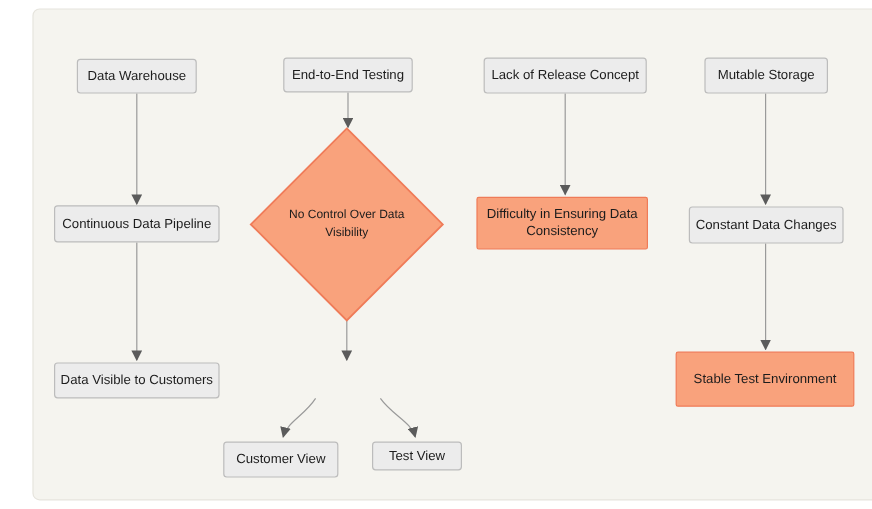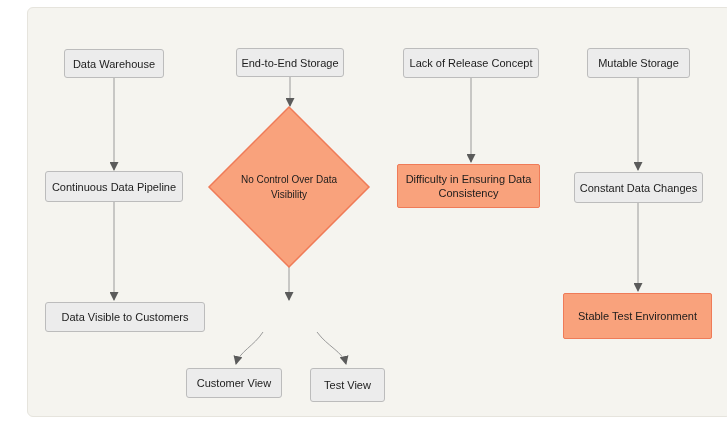--- a/index.html
+++ b/index.html
@@ -46,21 +46,21 @@
     <path d="M246,332 C237,346 222,352 219,364" stroke="#9A9A9A" stroke-width="1" fill="none" marker-end="url(#arrow)"></path>
     <path d="M300,332 C310,346 326,352 329,364" stroke="#9A9A9A" stroke-width="1" fill="none" marker-end="url(#arrow)"></path>
 
     <polygon points="272,107 352,187 272,267 192,187" fill="#F9A27C" stroke="#EF7B58" stroke-width="1.5"></polygon>
   </svg>
 
   <div class="node" style="left:47px;top:49px;width:100px;height:29px">
     <span>Data Warehouse</span>
   </div>
   <div class="node" style="left:219px;top:48px;width:108px;height:29px">
-    <span>End-to-End Storage</span>
+    <span>End-to-End Testing</span>
   </div>
   <div class="node" style="left:386px;top:48px;width:136px;height:30px">
     <span>Lack of Release Concept</span>
   </div>
   <div class="node" style="left:570px;top:48px;width:103px;height:30px">
     <span>Mutable Storage</span>
   </div>
 
   <div class="node" style="left:28px;top:171px;width:138px;height:31px">
     <span>Continuous Data Pipeline</span>
@@ -70,26 +70,26 @@
     <span>Visibility</span>
   </div>
   <div class="node orange" style="left:380px;top:164px;width:143px;height:44px">
     <span>Difficulty in Ensuring Data</span>
     <span>Consistency</span>
   </div>
   <div class="node" style="left:557px;top:172px;width:129px;height:31px">
     <span>Constant Data Changes</span>
   </div>
 
-  <div class="node" style="left:28px;top:302px;width:160px;height:30px">
+  <div class="node" style="left:28px;top:302px;width:138px;height:30px">
     <span>Data Visible to Customers</span>
   </div>
   <div class="node orange" style="left:546px;top:293px;width:149px;height:46px">
     <span>Stable Test Environment</span>
   </div>
 
   <div class="node" style="left:169px;top:368px;width:96px;height:30px">
     <span>Customer View</span>
   </div>
-  <div class="node" style="left:293px;top:368px;width:75px;height:34px">
+  <div class="node" style="left:293px;top:368px;width:75px;height:24px">
     <span>Test View</span>
   </div>
 </div>
 
 </body></html>

